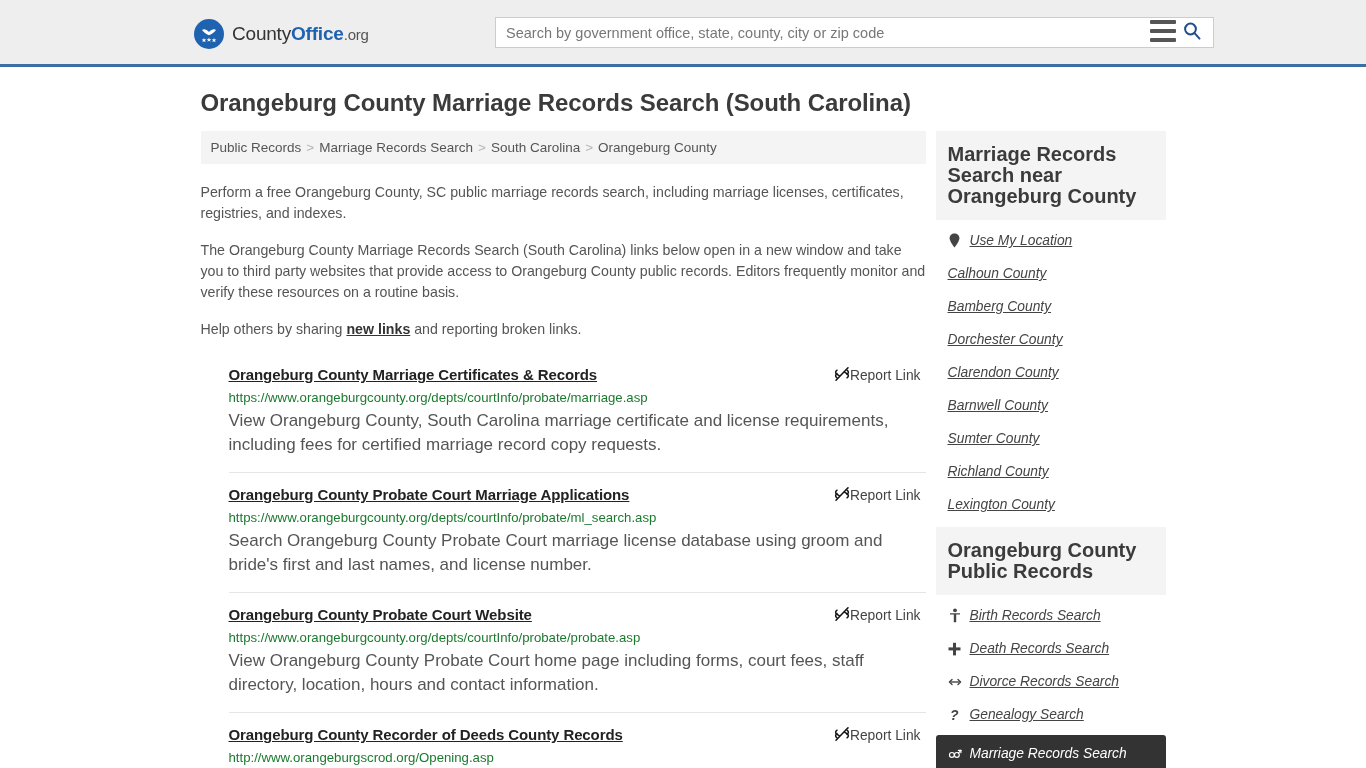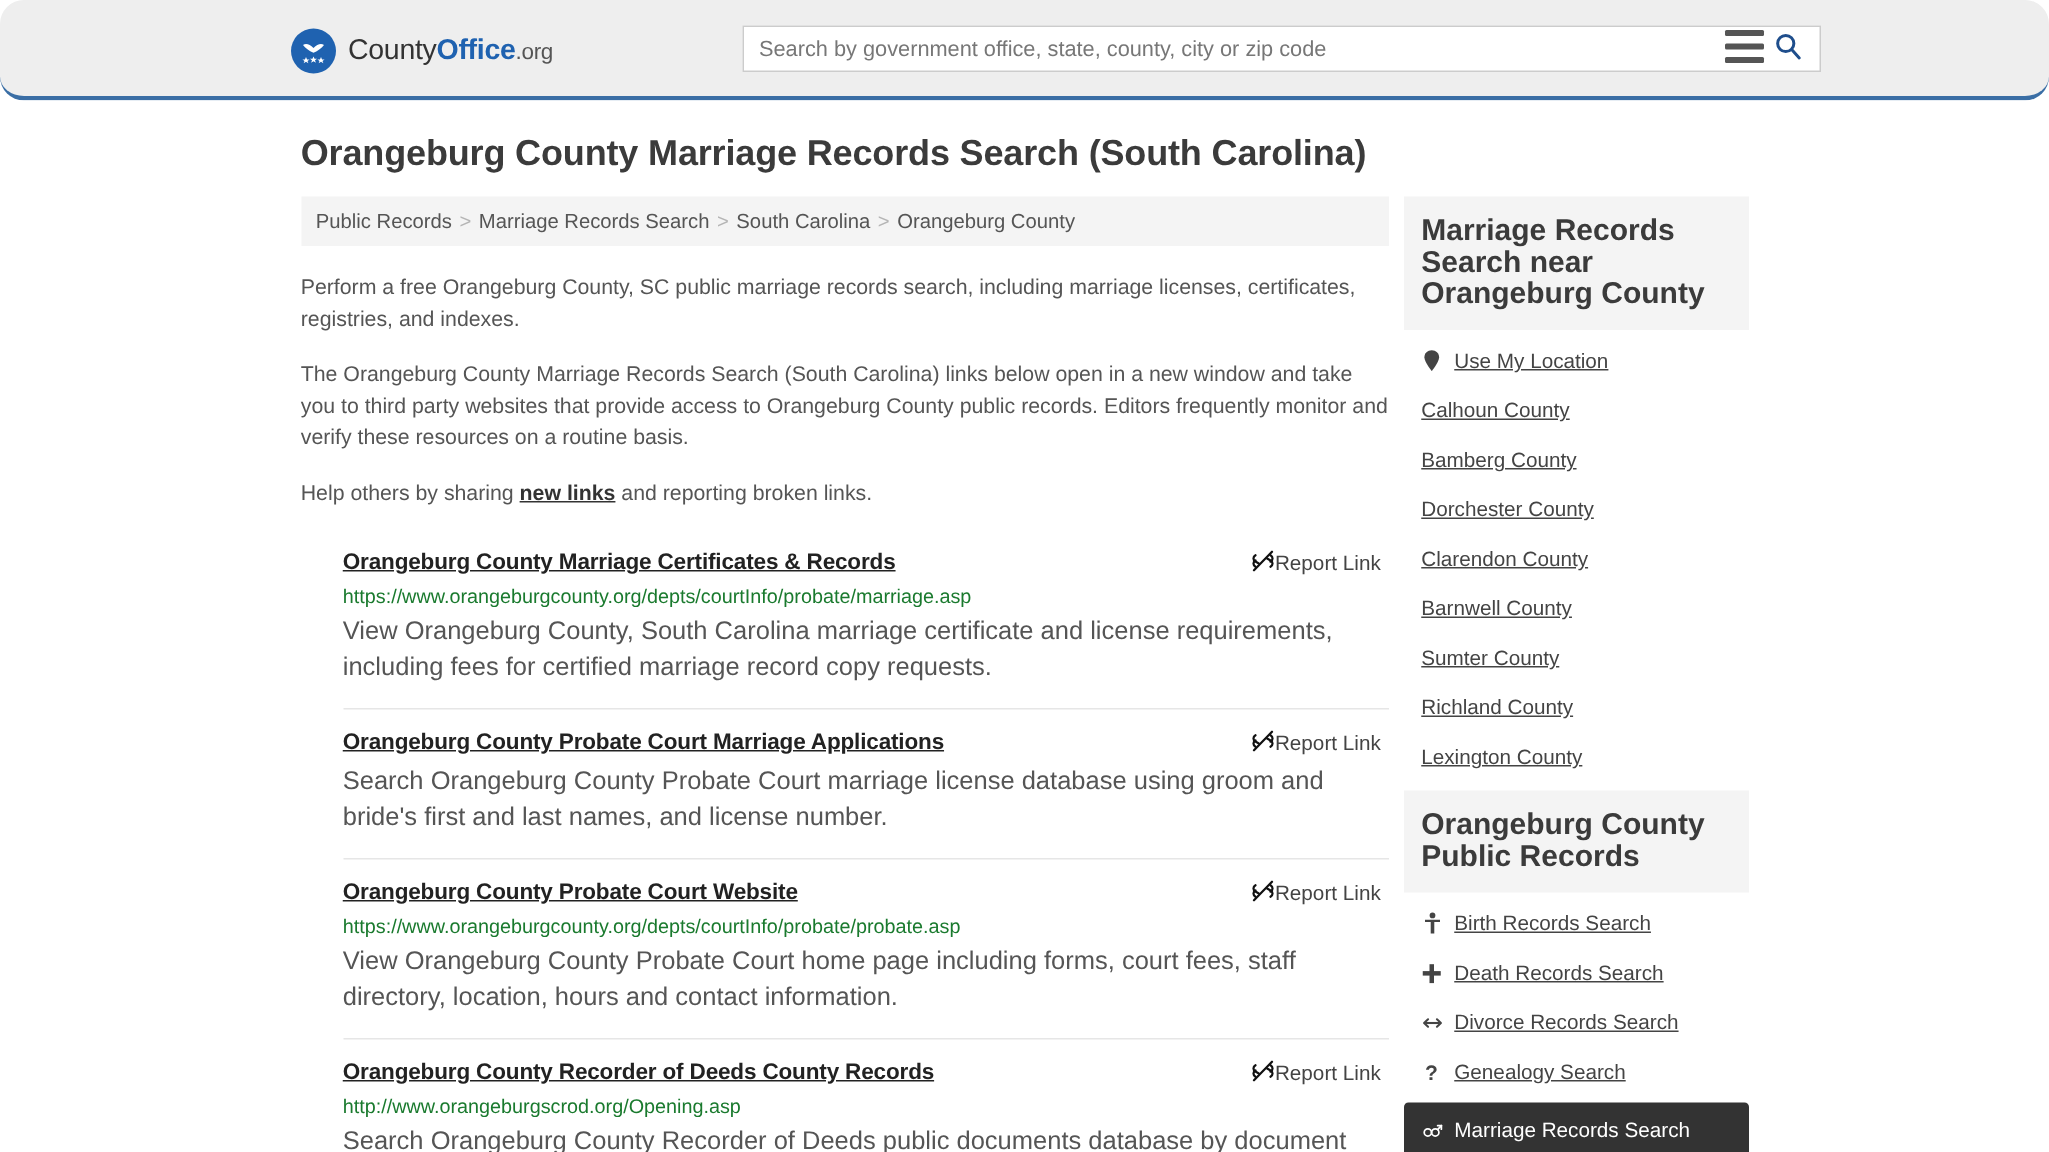--- a/index.html
+++ b/index.html
@@ -13,21 +13,20 @@
   }
 
   
   .site-header {
     height: 67px;
     background: #eeeeee;
     border-bottom: 3px solid #3a6ea5;
     display: flex;
     align-items: center;
     position: relative;
-    border-radius: 16px;
   }
   .logo-wrap {
     display: flex;
     align-items: center;
     position: absolute;
     left: 194px;
     top: 19px;
     text-decoration: none;
   }
   .logo-mark {
@@ -200,21 +199,21 @@
   
   .side-box { margin-bottom: 6px; }
   .side-head {
     background: #f4f4f4;
     padding: 13px 12px;
     font-size: 20px;
     font-weight: bold;
     color: #3b3b3b;
     line-height: 21px;
   }
-  .side-list { padding: 4px 0 0 0; }
+  .side-list { padding: 4px 0 0 0; font-style: italic; }
   .side-item {
     display: flex;
     align-items: center;
     gap: 8px;
     padding: 9px 12px;
     font-size: 13.8px;
   }
   .side-item a {
     color: #444444;
     text-decoration: underline;
@@ -323,20 +322,21 @@
                   <path d="M3 4.2 C1.2 5.2 1.2 7.4 3 8.4 L5.2 9.6" fill="none" stroke="#111" stroke-width="1.5" stroke-linecap="round"></path>
                   <path d="M13 11.8 C14.8 10.8 14.8 8.6 13 7.6 L10.8 6.4" fill="none" stroke="#111" stroke-width="1.5" stroke-linecap="round"></path>
                   <path d="M3 11.8 C1.2 10.8 1.2 8.6 3 7.6" fill="none" stroke="#111" stroke-width="1.5" stroke-linecap="round"></path>
                   <path d="M13 4.2 C14.8 5.2 14.8 7.4 13 8.4" fill="none" stroke="#111" stroke-width="1.5" stroke-linecap="round"></path>
                   <line x1="2" y1="14.2" x2="14" y2="1.8" stroke="#111" stroke-width="1.5" stroke-linecap="round"></line>
                 </svg>
               </span>
               <span>Report Link</span>
             </a>
           </div>
+          <div class="result-url">https://www.orangeburgcounty.org/depts/courtInfo/probate/ml_search.asp</div>
           <div class="result-desc">Search Orangeburg County Probate Court marriage license database using groom and bride's first and last names, and license number.</div>
         </div>
 
         <div class="result">
           <div class="result-head">
             <a href="#" class="result-title">Orangeburg County Probate Court Website</a>
             <a href="#" class="report-link">
               <span>
                 <svg width="16" height="16" viewBox="0 0 16 16">
                   <path d="M3 4.2 C1.2 5.2 1.2 7.4 3 8.4 L5.2 9.6" fill="none" stroke="#111" stroke-width="1.5" stroke-linecap="round"></path>

